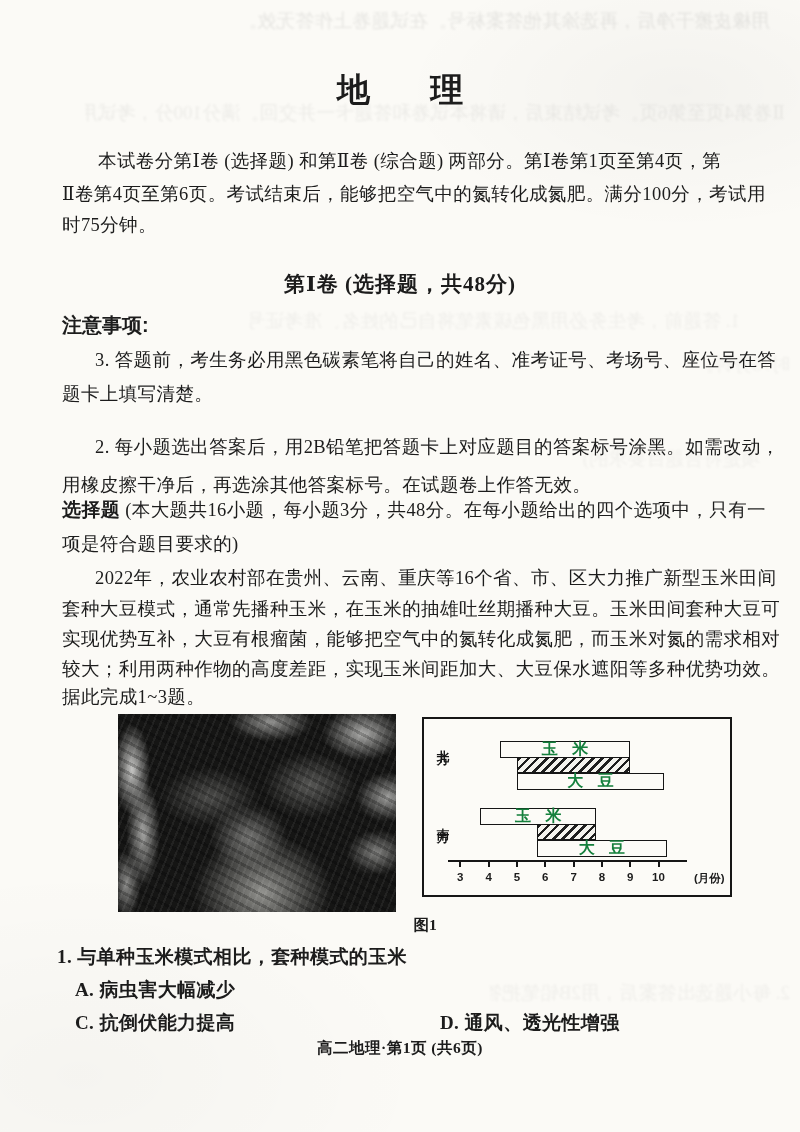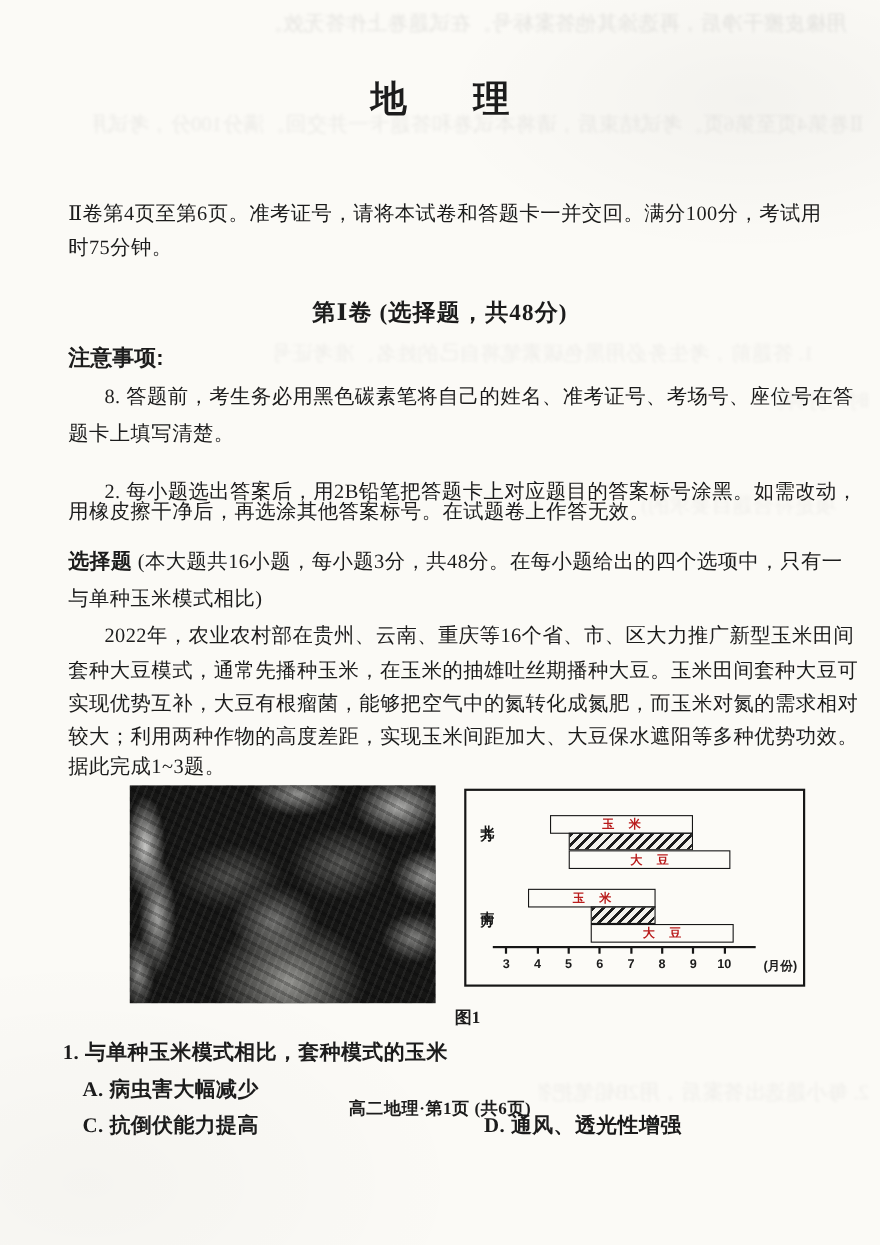--- a/index.html
+++ b/index.html
@@ -21,21 +21,21 @@
   .title{
     left:0;right:0;top:68px;text-align:center;
     font-size:33px;font-weight:bold;letter-spacing:26px;text-indent:26px;
   }
   .body-line{font-size:18.5px;letter-spacing:.4px;}
   .heading1{left:0;right:0;top:270px;text-align:center;font-size:21px;font-weight:bold;letter-spacing:1px;}
   .notes-heading{font-size:20px;font-weight:bold;font-family:"Liberation Sans","DejaVu Sans",sans-serif;}
   .mcq-label{font-weight:bold;font-family:"Liberation Sans","DejaVu Sans",sans-serif;font-size:19px;}
   .qline{font-size:19px;font-weight:bold;letter-spacing:.4px;}
   .opt{font-size:19px;font-weight:bold;letter-spacing:.4px;}
-  .footer{left:0;right:0;top:998px;text-align:center;font-size:15.5px;font-weight:bold;letter-spacing:.5px;}
+  .footer{left:0;right:0;top:1038px;text-align:center;font-size:15.5px;font-weight:bold;letter-spacing:.5px;}
   .figcap{left:398px;top:915px;width:54px;text-align:center;font-size:15.5px;font-weight:bold;}
 
   
   .photo{
     position:absolute;left:118px;top:714px;width:278px;height:198px;
     background:
       radial-gradient(ellipse 26px 66px at 5% 28%, #c6c6c4 0%, rgba(198,198,196,0) 70%),
       radial-gradient(ellipse 24px 78px at 9% 60%, #a3a3a1 0%, rgba(163,163,161,0) 70%),
       radial-gradient(ellipse 20px 48px at 3% 86%, #8a8a88 0%, rgba(138,138,136,0) 72%),
       radial-gradient(ellipse 58px 38px at 88% 10%, #ababa9 0%, rgba(171,171,169,0) 70%),
@@ -63,21 +63,21 @@
   }
   #chart-plot{position:absolute;left:25px;top:0;width:235px;height:176px;}
   .cg-label{
     position:absolute;left:-13px;width:15px;
     writing-mode:vertical-rl;text-orientation:upright;
     font-size:12.5px;font-weight:bold;letter-spacing:2px;color:#161616;
   }
   .cbar{
     position:absolute;box-sizing:border-box;border:1.8px solid #161616;background:#fcfbf7;
     display:flex;align-items:center;justify-content:center;
-    font-size:11px;font-weight:bold;letter-spacing:5px;text-indent:5px;color:#b91c1c;
+    font-size:16px;font-weight:bold;letter-spacing:5px;text-indent:5px;color:#15803d;
   }
   .cbar.hatched{
     background:repeating-linear-gradient(135deg,#1e1e1e 0 2.5px,#f4f3ee 2.5px 6.5px);
   }
   .caxis{position:absolute;left:-1px;right:-3px;top:141px;border-top:2px solid #161616;}
   .ctick{position:absolute;top:141px;height:7px;border-left:2px solid #161616;margin-left:-1px;}
   .cticklabel{position:absolute;top:152px;transform:translateX(-50%);font-size:11.5px;font-weight:bold;}
   .cxlabel{position:absolute;left:100%;margin-left:10px;top:152px;font-size:11.5px;font-weight:bold;white-space:nowrap;}
 </style>
 </head>
@@ -88,33 +88,34 @@
   <div class="bleed" style="left:240px;top:8px;width:530px;opacity:.14;">用橡皮擦干净后，再选涂其他答案标号。在试题卷上作答无效。</div>
   <div class="bleed" style="left:85px;top:100px;width:700px;opacity:.10;">Ⅱ卷第4页至第6页。考试结束后，请将本试卷和答题卡一并交回。满分100分，考试用</div>
   <div class="bleed" style="left:250px;top:308px;width:490px;opacity:.08;">1. 答题前，考生务必用黑色碳素笔将自己的姓名、准考证号、考场号、座位号在答</div>
   <div class="bleed" style="left:560px;top:352px;width:230px;opacity:.07;">时75分钟。</div>
   <div class="bleed" style="left:430px;top:446px;width:330px;opacity:.07;">项是符合题目要求的)</div>
   <div class="bleed" style="left:470px;top:820px;width:260px;opacity:.09;">题卡上填写清楚。</div>
   <div class="bleed" style="left:490px;top:980px;width:300px;opacity:.08;">2. 每小题选出答案后，用2B铅笔把答题卡上对应题目的答案标号涂黑。如需改动，</div>
 
   <div class="abs title">地 理</div>
 
-  <div class="abs body-line" style="left:62px;top:181px;">Ⅱ卷第4页至第6页。准考证号，请将本试卷和答题卡一并交回。满分100分，考试用</div>
+  <div class="abs body-line" style="left:98px;top:148px;">本试卷分第Ⅰ卷 (选择题) 和第Ⅱ卷 (综合题) 两部分。第Ⅰ卷第1页至第4页，第</div>
+  <div class="abs body-line" style="left:62px;top:181px;">Ⅱ卷第4页至第6页。考试结束后，能够把空气中的氮转化成氮肥。满分100分，考试用</div>
   <div class="abs body-line" style="left:62px;top:212px;">时75分钟。</div>
 
   <div class="abs heading1">第Ⅰ卷 (选择题，共48分)</div>
 
   <div class="abs notes-heading" style="left:62px;top:312px;">注意事项:</div>
-  <div class="abs body-line" style="left:95px;top:347px;">8. 答题前，考生务必用黑色碳素笔将自己的姓名、准考证号、考场号、座位号在答</div>
+  <div class="abs body-line" style="left:95px;top:347px;">3. 答题前，考生务必用黑色碳素笔将自己的姓名、准考证号、考场号、座位号在答</div>
   <div class="abs body-line" style="left:62px;top:381px;">题卡上填写清楚。</div>
   <div class="abs body-line" style="left:95px;top:434px;">2. 每小题选出答案后，用2B铅笔把答题卡上对应题目的答案标号涂黑。如需改动，</div>
-  <div class="abs body-line" style="left:62px;top:452px;">用橡皮擦干净后，再选涂其他答案标号。在试题卷上作答无效。</div>
+  <div class="abs body-line" style="left:62px;top:472px;">用橡皮擦干净后，再选涂其他答案标号。在试题卷上作答无效。</div>
 
   <div class="abs body-line" style="left:62px;top:497px;"><span class="mcq-label">选择题</span><span> (本大题共16小题，每小题3分，共48分。在每小题给出的四个选项中，只有一</span></div>
-  <div class="abs body-line" style="left:62px;top:531px;">与单种玉米模式相比)</div>
+  <div class="abs body-line" style="left:62px;top:531px;">项是符合题目要求的)</div>
 
   <div class="abs body-line" style="left:95px;top:565px;">2022年，农业农村部在贵州、云南、重庆等16个省、市、区大力推广新型玉米田间</div>
   <div class="abs body-line" style="left:62px;top:596px;">套种大豆模式，通常先播种玉米，在玉米的抽雄吐丝期播种大豆。玉米田间套种大豆可</div>
   <div class="abs body-line" style="left:62px;top:626px;">实现优势互补，大豆有根瘤菌，能够把空气中的氮转化成氮肥，而玉米对氮的需求相对</div>
   <div class="abs body-line" style="left:62px;top:656px;">较大；利用两种作物的高度差距，实现玉米间距加大、大豆保水遮阳等多种优势功效。</div>
   <div class="abs body-line" style="left:62px;top:684px;">据此完成1~3题。</div>
 
   <div class="photo"></div>
   <div class="chart-box">
     <div id="chart-plot">

